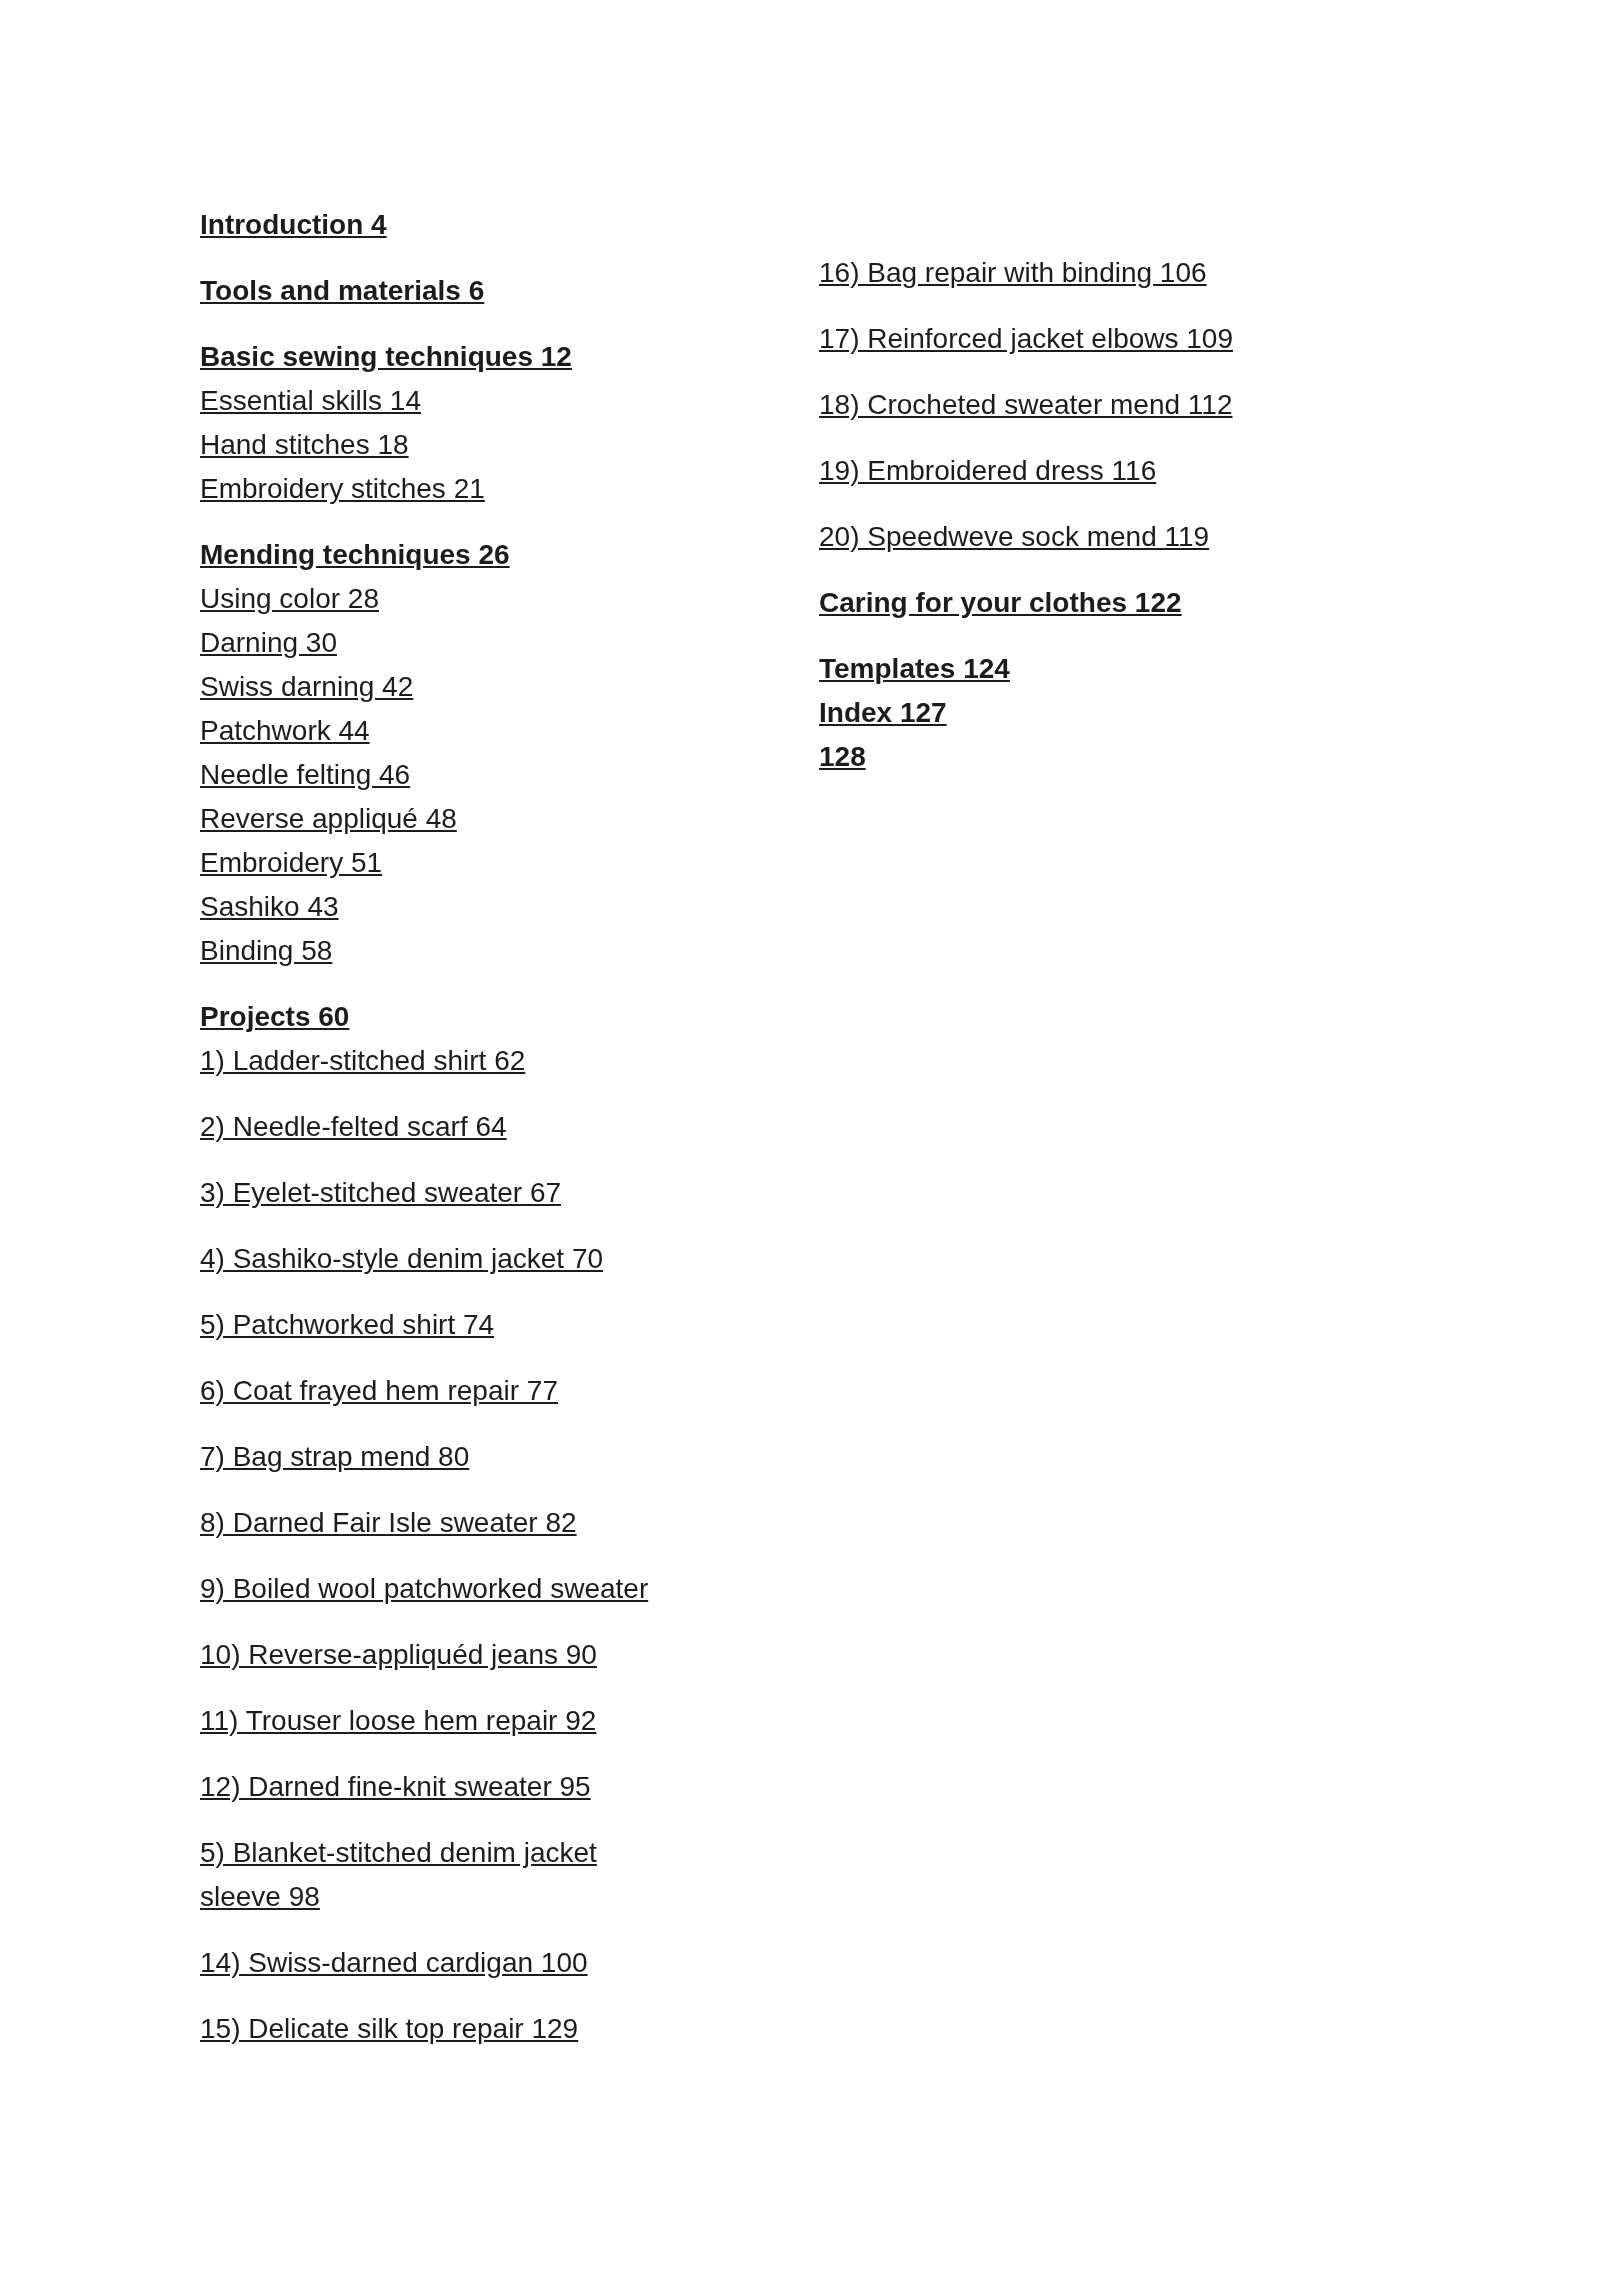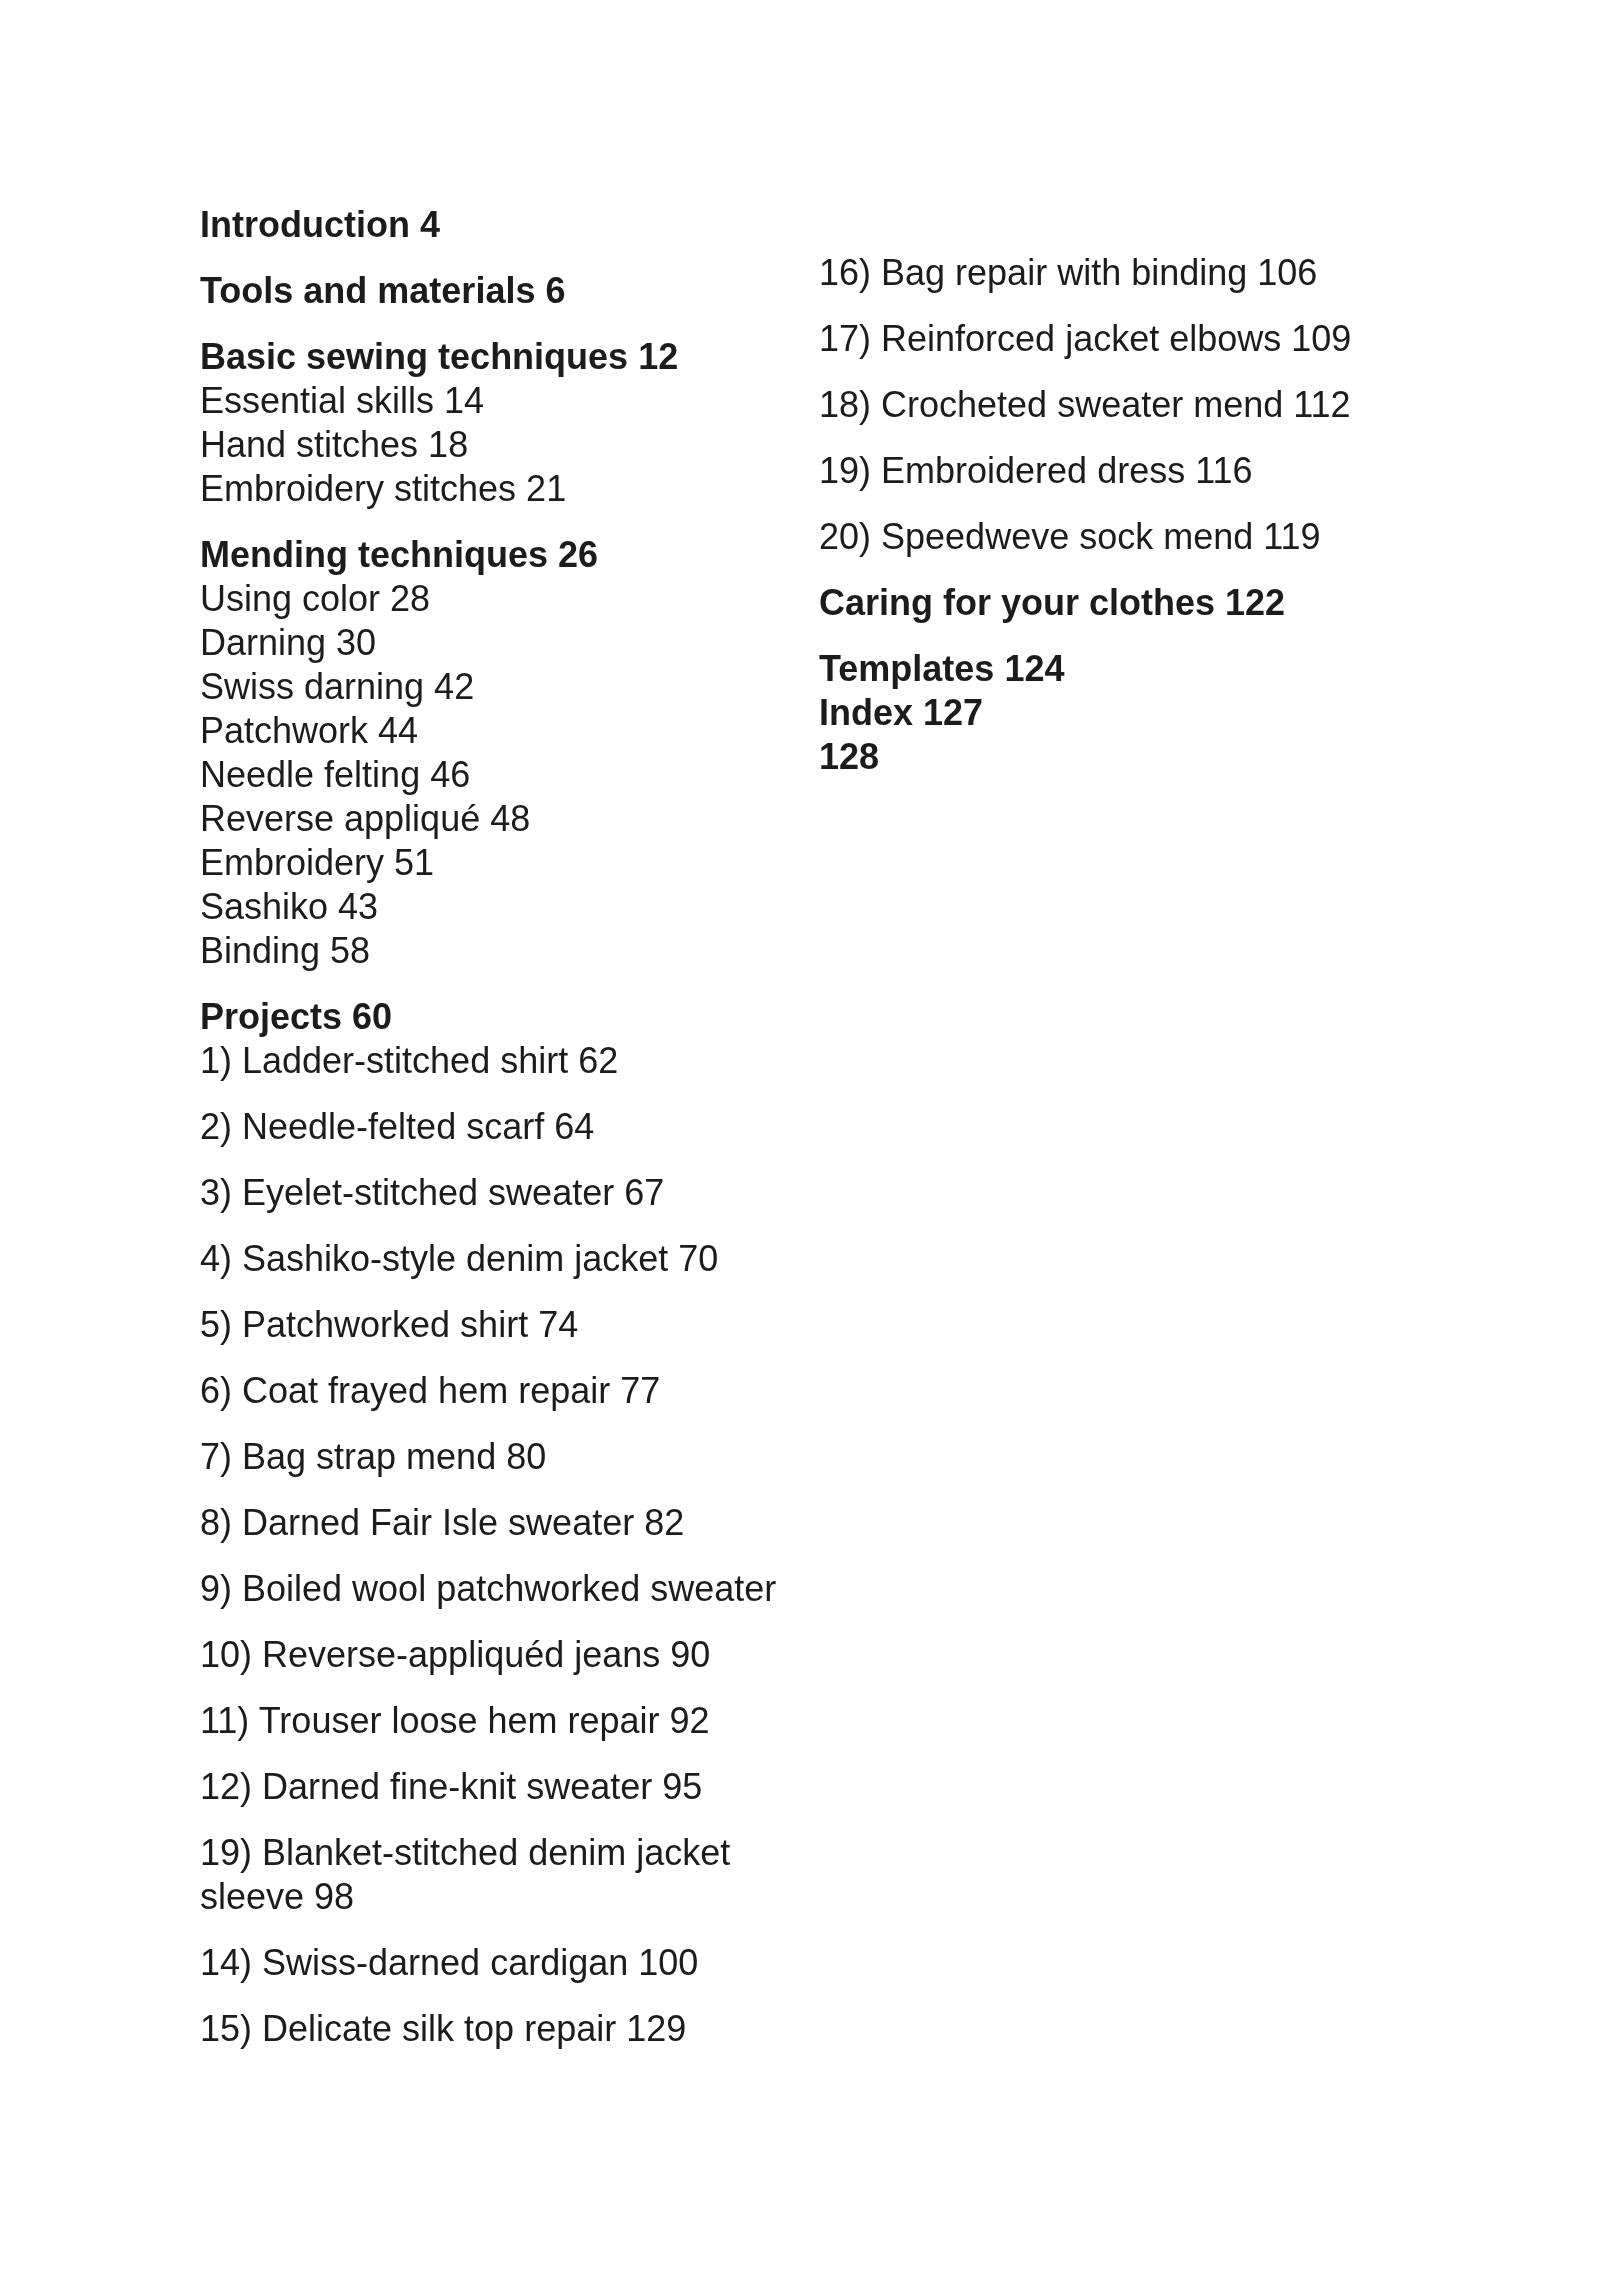--- a/index.html
+++ b/index.html
@@ -21,24 +21,25 @@
     background: #ffffff;
   }
   .toc-column {
     position: absolute;
     top: 203px;
     width: 582px;
   }
   .toc-column.left  { left: 200px; }
   .toc-column.right { left: 819px; margin-top: 48px; }
   .entry {
-    font-size: 36px;
+    font-size: 28px;
     line-height: 44px;
     margin-top: 22px;
     white-space: pre;
+    text-decoration: underline;
   }
   .entry.first { margin-top: 0; }
   .entry.tight { margin-top: 0; }
   .entry.bold  { font-weight: 700; }
   .line { display: block; }
 </style>
 </head>
 <body>
 
 <div class="page">
@@ -65,21 +66,21 @@
       <div class="entry para"><span class="line">3) Eyelet-stitched sweater 67</span></div>
       <div class="entry para"><span class="line">4) Sashiko-style denim jacket 70</span></div>
       <div class="entry para"><span class="line">5) Patchworked shirt 74</span></div>
       <div class="entry para"><span class="line">6) Coat frayed hem repair 77</span></div>
       <div class="entry para"><span class="line">7) Bag strap mend 80</span></div>
       <div class="entry para"><span class="line">8) Darned Fair Isle sweater 82</span></div>
       <div class="entry para"><span class="line">9) Boiled wool patchworked sweater</span></div>
       <div class="entry para"><span class="line">10) Reverse-appliquéd jeans 90</span></div>
       <div class="entry para"><span class="line">11) Trouser loose hem repair 92</span></div>
       <div class="entry para"><span class="line">12) Darned fine-knit sweater 95</span></div>
-      <div class="entry para"><span class="line">19) Blanket-stitched denim jacket</span><span class="line">sleeve 98</span></div>
+      <div class="entry para"><span class="line">5) Blanket-stitched denim jacket</span><span class="line">sleeve 98</span></div>
       <div class="entry para"><span class="line">14) Swiss-darned cardigan 100</span></div>
       <div class="entry para"><span class="line">15) Delicate silk top repair 129</span></div>
     </div>
   <div class="toc-column right">
       <div class="entry first"><span class="line">16) Bag repair with binding 106</span></div>
       <div class="entry para"><span class="line">17) Reinforced jacket elbows 109</span></div>
       <div class="entry para"><span class="line">18) Crocheted sweater mend 112</span></div>
       <div class="entry para"><span class="line">19) Embroidered dress 116</span></div>
       <div class="entry para"><span class="line">20) Speedweve sock mend 119</span></div>
       <div class="entry para bold"><span class="line">Caring for your clothes 122</span></div>

